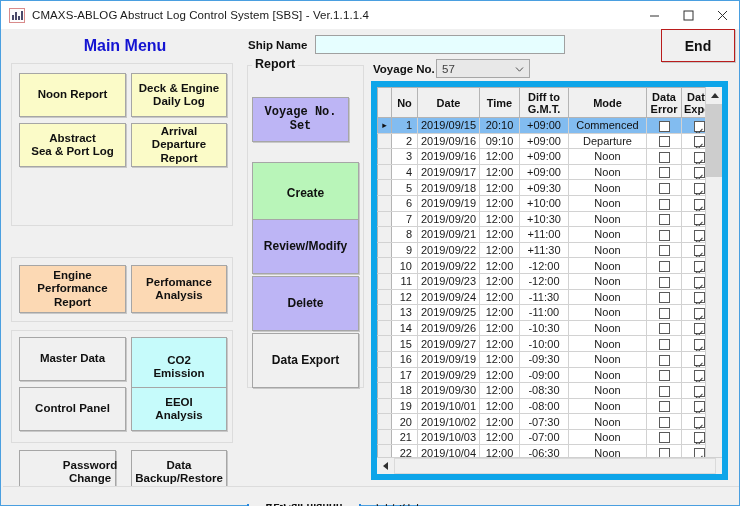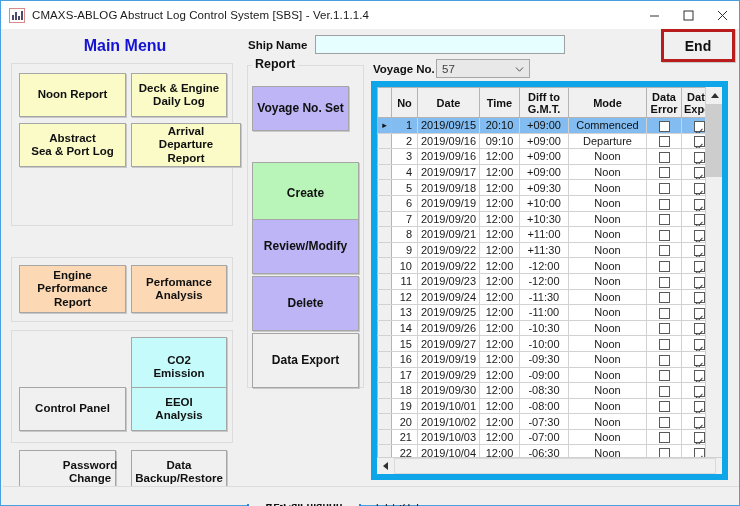--- a/index.html
+++ b/index.html
@@ -93,42 +93,42 @@
   .c-orange { background: #fcd9b4; }
   .c-cyan   { background: #c6fbfb; }
   .c-gray   { background: #f0f0f0; }
   .c-purple { background: #bdb5f5; }
   .c-green  { background: #b9f5b9; }
 
   
   #btn-noon-report     { left: 17px;  top: 44px;  width: 107px; height: 44px; }
   #btn-deck-engine     { left: 129px; top: 44px;  width: 96px;  height: 44px; }
   #btn-abstract-log    { left: 17px;  top: 94px;  width: 107px; height: 44px; }
-  #btn-arrival-dep     { left: 129px; top: 94px;  width: 110px;  height: 44px; }
+  #btn-arrival-dep     { left: 129px; top: 94px;  width: 96px;  height: 44px; }
   #btn-engine-perf     { left: 17px;  top: 236px; width: 107px; height: 48px; }
   #btn-perf-analysis   { left: 129px; top: 236px; width: 96px;  height: 48px; }
   #btn-master-data     { left: 17px;  top: 308px; width: 107px; height: 44px; }
   #btn-co2             { left: 129px; top: 308px; width: 96px;  height: 60px; }
   #btn-control-panel   { left: 17px;  top: 358px; width: 107px; height: 44px; }
   #btn-eeoi            { left: 129px; top: 358px; width: 96px;  height: 44px; }
   #btn-password        { left: 17px;  top: 421px; width: 97px; height: 44px; padding-left: 45px; }
   #btn-backup          { left: 129px; top: 421px; width: 96px;  height: 44px; }
 
   
   #gbox-report {
     position: absolute; left: 245px; top: 36px;
     width: 117px; height: 323px;
     border: 1px solid #dcdcdc;
   }
   .gbox-legend {
     position: absolute; left: 250px; top: 28px;
     background: #f0f0f0; padding: 0 3px;
     font-size: 12.5px; font-weight: bold; color: #101010;
   }
-  #btn-voyage-set { left: 250px; top: 57px;  width: 97px; height: 45px; }
+  #btn-voyage-set { left: 250px; top: 68px;  width: 97px; height: 45px; font-family: Liberation Mono, monospace; }
   #btn-create     { left: 250px; top: 133px; width: 107px; height: 64px; }
   #btn-review     { left: 250px; top: 190px; width: 107px; height: 55px; }
   #btn-delete     { left: 250px; top: 247px; width: 107px; height: 55px; }
   #btn-data-export{ left: 250px; top: 304px; width: 107px; height: 55px; }
   .mbtn.big { font-size: 12px; }
 
   
   .lbl-ship {
     position: absolute; left: 246px; top: 10px;
     font-size: 11.5px; font-weight: bold; color: #101010;
@@ -142,21 +142,21 @@
     font-size: 11.5px; color: #101010;
     padding: 0 3px;
   }
   .ship-input::placeholder { color: #b0b0b0; }
 
   
   #btn-end {
     position: absolute; left: 659px; top: 0px;
     width: 74px; height: 33px;
     background: #f0f0f0;
-    border: 3px solid #b91c1c;
+    border: 1px solid #b91c1c;
     box-shadow: 1px 1px 0 #c8c8c8;
     display: flex; align-items: center; justify-content: center;
     font-size: 14px; font-weight: bold; color: #101010;
     cursor: default;
   }
 
   
   .lbl-voyage {
     position: absolute; left: 371px; top: 34px;
     font-size: 11.5px; font-weight: bold; color: #101010;
@@ -373,20 +373,21 @@
     <div class="mbtn c-yellow" id="btn-arrival-dep">Arrival
 Departure
 Report</div>
 
     <div class="mbtn c-orange" id="btn-engine-perf">Engine
 Performance
 Report</div>
     <div class="mbtn c-orange" id="btn-perf-analysis">Perfomance
 Analysis</div>
 
+    <div class="mbtn c-gray" id="btn-master-data">Master Data</div>
     <div class="mbtn c-cyan" id="btn-co2">CO2
 Emission</div>
     <div class="mbtn c-gray" id="btn-control-panel">Control Panel</div>
     <div class="mbtn c-cyan" id="btn-eeoi">EEOI
 Analysis</div>
 
     <div class="mbtn c-gray" id="btn-password">Password
 Change</div>
     <div class="mbtn c-gray" id="btn-backup">Data
 Backup/Restore</div>

